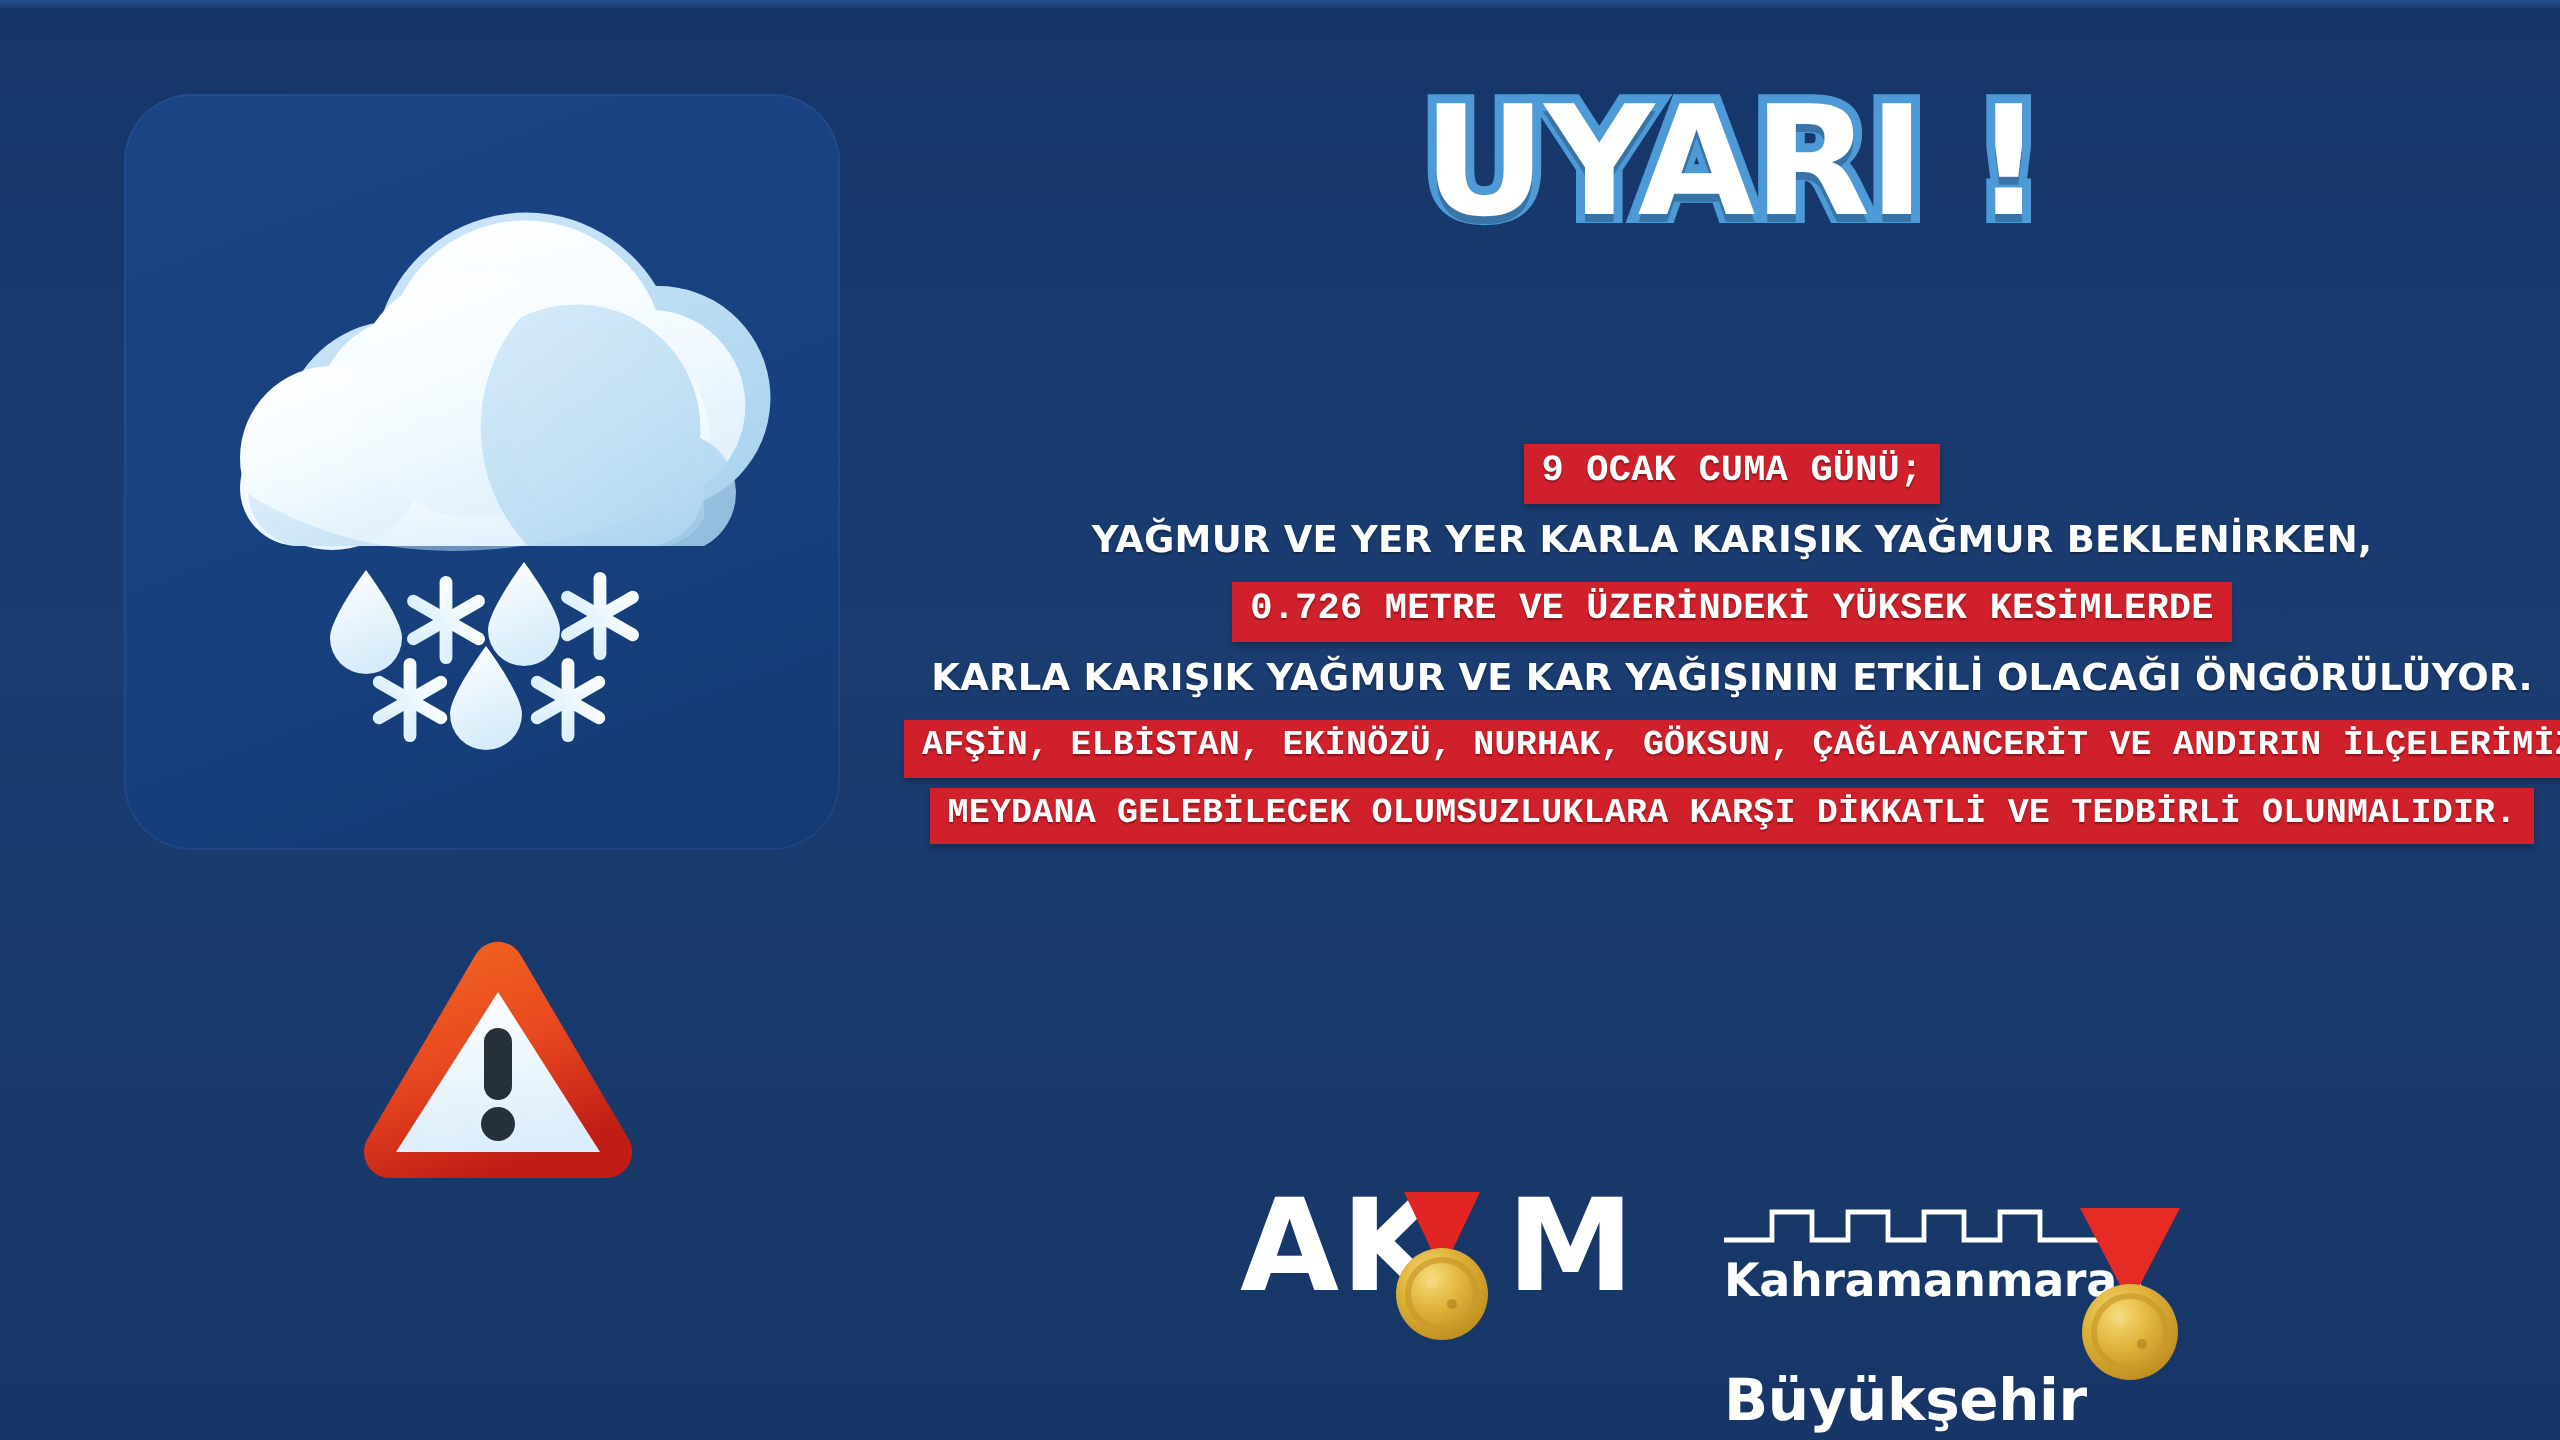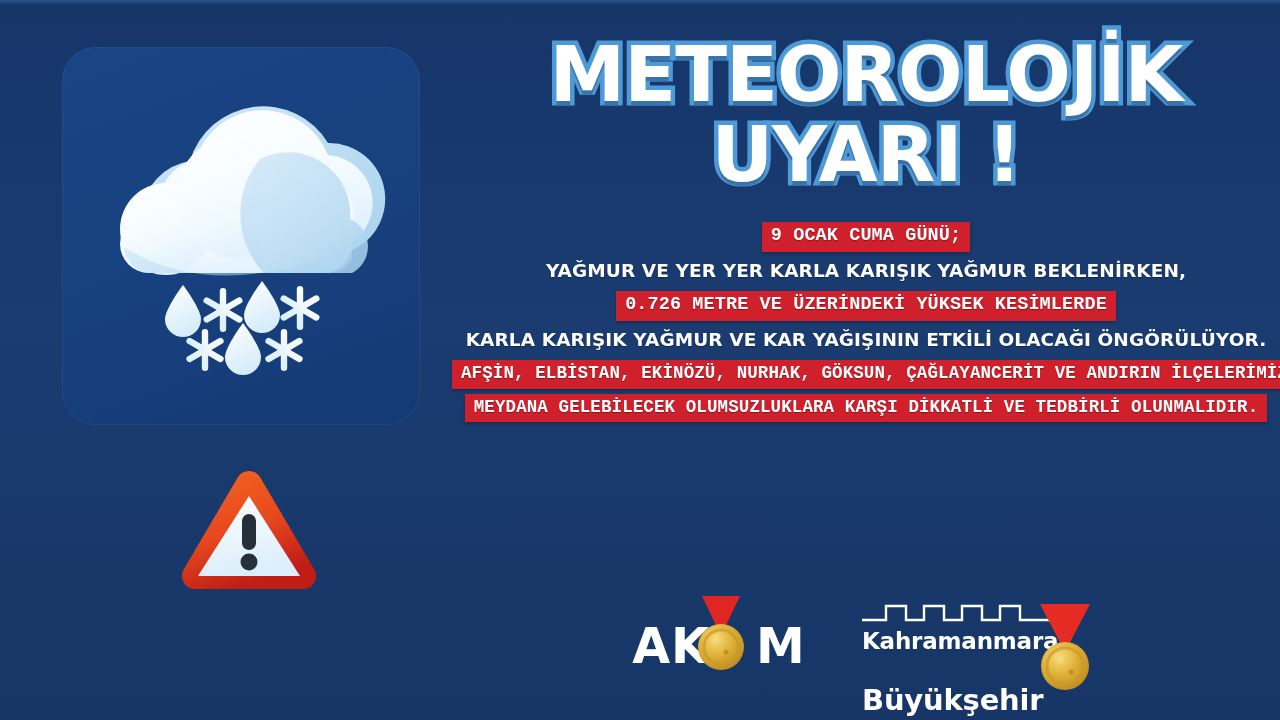--- a/index.html
+++ b/index.html
@@ -95,24 +95,24 @@
   .footer {
     position: absolute; left: 452px; bottom: 14px; width: 828px; height: 112px;
   }
   .logo-row {
     position: absolute; left: 0; top: 0; width: 828px; height: 112px;
     display: flex; align-items: flex-start; justify-content: center; gap: 44px;
   }
 
   .akom-logo { position: relative; width: 198px; height: 104px; }
   .akom-word {
-    position: absolute; left: 0; top: 26px; width: 198px; height: 52px;
+    position: absolute; left: 0; top: 4px; width: 198px; height: 52px;
     display: flex; align-items: center; justify-content: center;
     font-family: "DejaVu Sans", sans-serif;
-    font-weight: bold; font-size: 49px; color: #ffffff;
+    font-weight: bold; font-size: 64px; color: #ffffff;
     letter-spacing: 1px;
     text-align: right;
   }
   .akom-word .gap { display: inline-block; width: 46px; }
   .akom-sub {
     position: absolute; left: 0; top: 76px; width: 198px;
     text-align: center;
     font-family: "DejaVu Sans", sans-serif;
     font-weight: bold; font-size: 14.5px; color: #ffffff;
     letter-spacing: .3px;
@@ -239,21 +239,20 @@
         <path d="M73 30 L124 110 L22 110 Z" fill="url(#triFill)"></path>
         <rect x="66" y="48" width="14" height="36" rx="7" fill="#26303a"></rect>
         <circle cx="73" cy="96" r="8.5" fill="#26303a"></circle>
       </svg>
     </div>
   </div>
 
   <div class="right-col">
 
     <div class="title-block">
-      <div class="title-line l1">METEOROLOJİK</div>
       <div class="title-line l2">UYARI !</div>
     </div>
 
     <div class="body-block" id="body-block">
         <div class="bline hl"><span>9 OCAK CUMA GÜNÜ;</span></div>
         <div class="bline"><span>YAĞMUR VE YER YER KARLA KARIŞIK YAĞMUR BEKLENİRKEN,</span></div>
         <div class="bline hl"><span>0.726 METRE VE ÜZERİNDEKİ YÜKSEK KESİMLERDE</span></div>
         <div class="bline"><span>KARLA KARIŞIK YAĞMUR VE KAR YAĞIŞININ ETKİLİ OLACAĞI ÖNGÖRÜLÜYOR.</span></div>
         <div class="bline hl sm"><span>AFŞİN, ELBİSTAN, EKİNÖZÜ, NURHAK, GÖKSUN, ÇAĞLAYANCERİT VE ANDIRIN İLÇELERİMİZDE</span></div>
         <div class="bline hl sm"><span>MEYDANA GELEBİLECEK OLUMSUZLUKLARA KARŞI DİKKATLİ VE TEDBİRLİ OLUNMALIDIR.</span></div>

